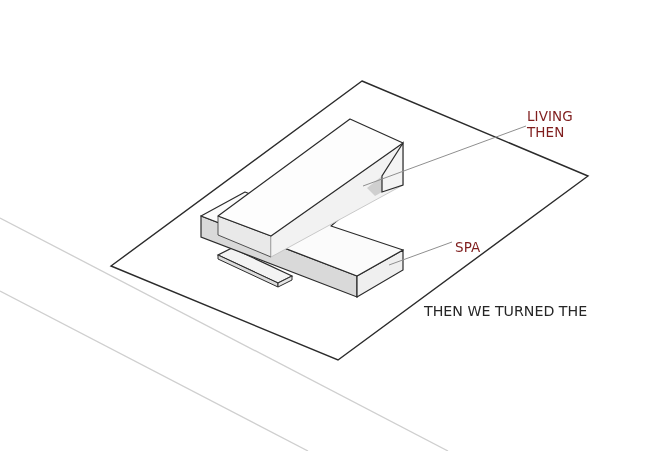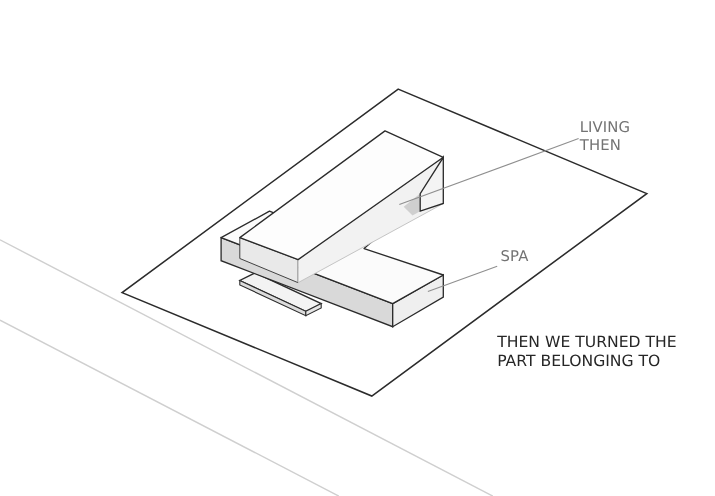--- a/index.html
+++ b/index.html
@@ -1,21 +1,21 @@
 <!DOCTYPE html>
 <html><head>
 <meta charset="utf-8">
 <style>
   html, body { margin: 0; padding: 0; background: #ffffff; }
   body { width: 650px; height: 451px; position: relative; overflow: hidden; font-family: "DejaVu Sans", sans-serif; }
   svg { position: absolute; left: 0; top: 0; }
-  .label { position: absolute; color: #737373; font-size: 13.5px; line-height: 16px; letter-spacing: 0.1px; font-family: "DejaVu Sans", sans-serif; }
+  .label { position: absolute; color: #7f1d1d; font-size: 13.5px; line-height: 16px; letter-spacing: 0.1px; font-family: "DejaVu Sans", sans-serif; }
   .label-line { display: block; white-space: nowrap; }
   .caption { position: absolute; left: 424px; top: 302px; color: #262626; font-size: 14.2px; line-height: 18.2px; font-family: "DejaVu Sans", sans-serif; }
-  .caption span { display: block; white-space: nowrap; margin-left: 28px; }
+  .caption span { display: block; white-space: nowrap; }
 </style>
 </head>
 <body>
 
 <svg width="650" height="451" viewBox="0 0 650 451" xmlns="http://www.w3.org/2000/svg">
 
   <g stroke="#cfcfcf" stroke-width="1.3" fill="none">
     <line x1="0" y1="218" x2="448" y2="451"></line>
     <line x1="0" y1="291" x2="308" y2="451"></line>
   </g>
@@ -54,20 +54,19 @@
     <line x1="363" y1="186" x2="526" y2="126"></line>
     <line x1="389" y1="265" x2="452" y2="242"></line>
   </g>
 </svg>
 
 <div class="label" style="left:527px; top:108px;">
   <span class="label-line">LIVING</span>
   <span class="label-line">THEN</span>
 </div>
 
-<div class="label" style="left:455px; top:225px;text-align:right;">
+<div class="label" style="left:455px; top:239px;text-align:right;">
   <span class="label-line">SPA</span>
 </div>
 
 <div class="caption">
   <span>THEN WE TURNED THE</span>
-  <span>PART BELONGING TO</span>
 </div>
 
 </body></html>

